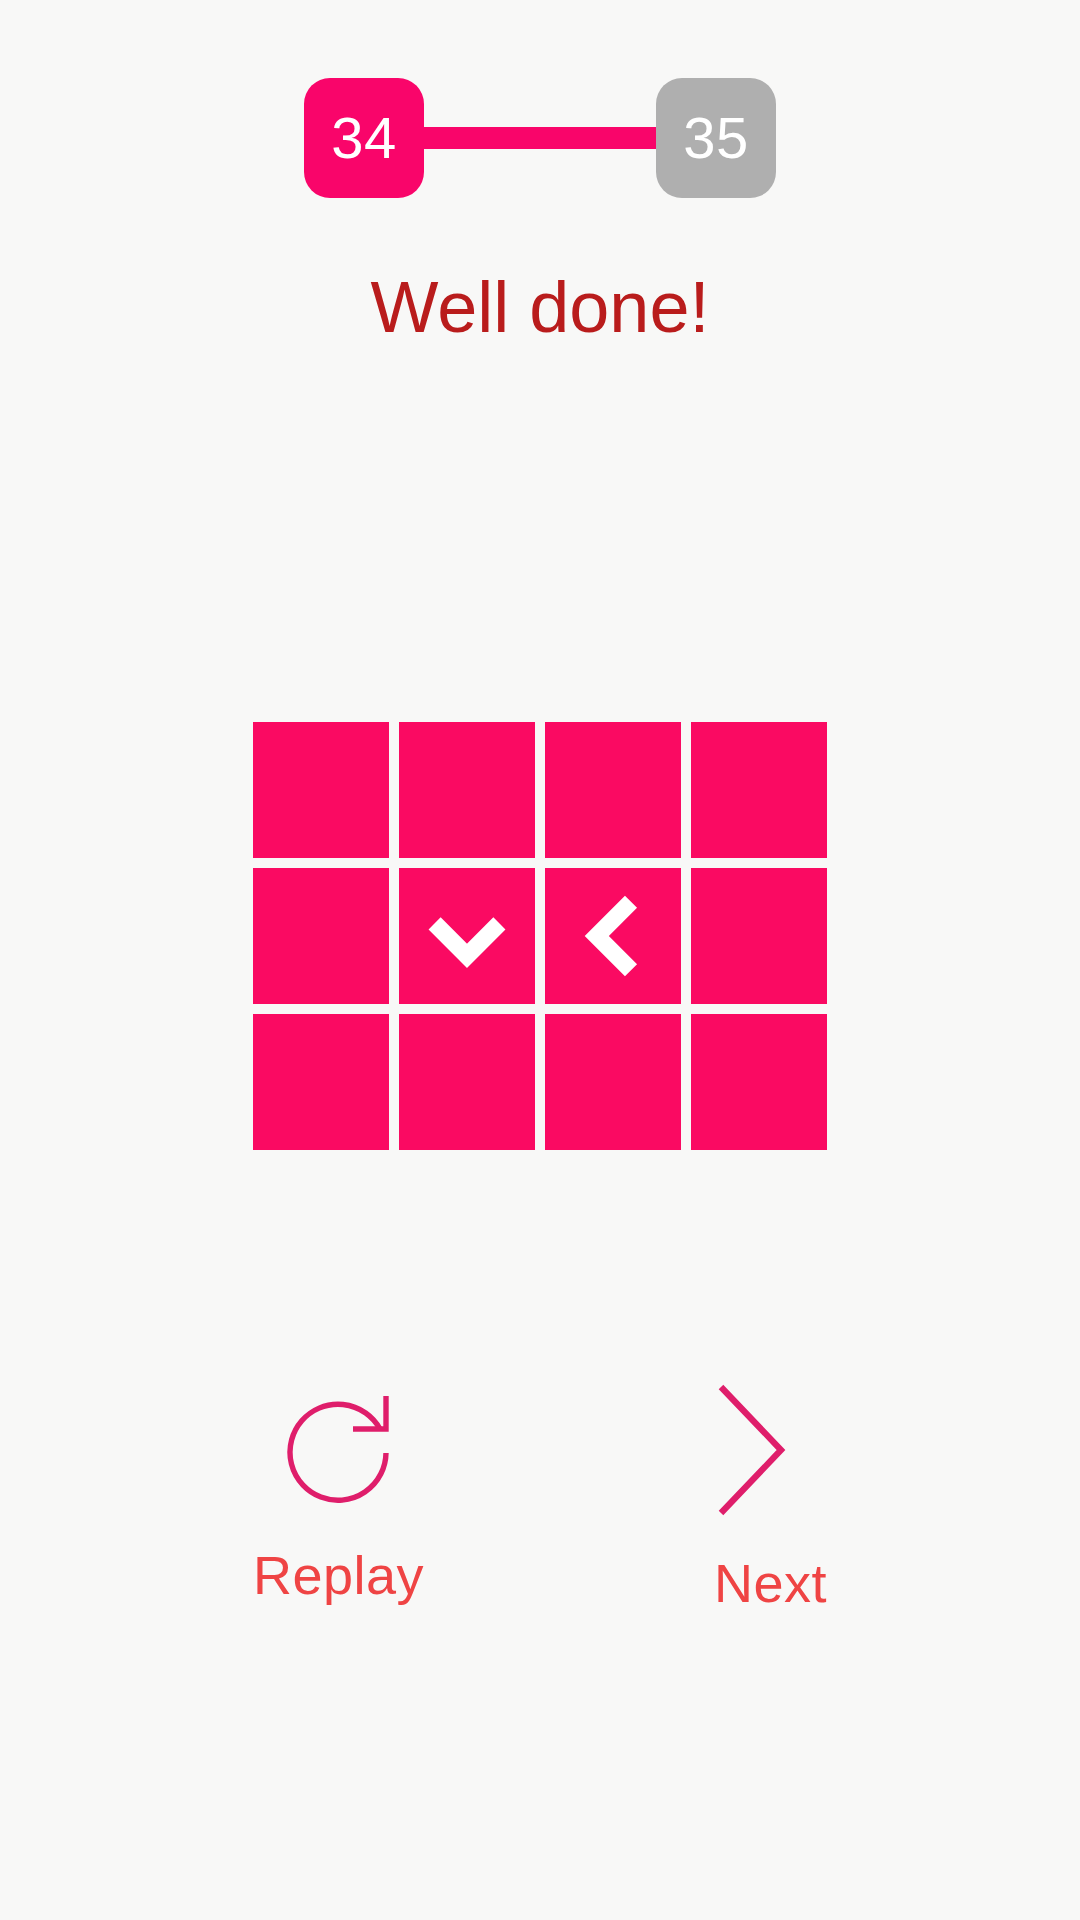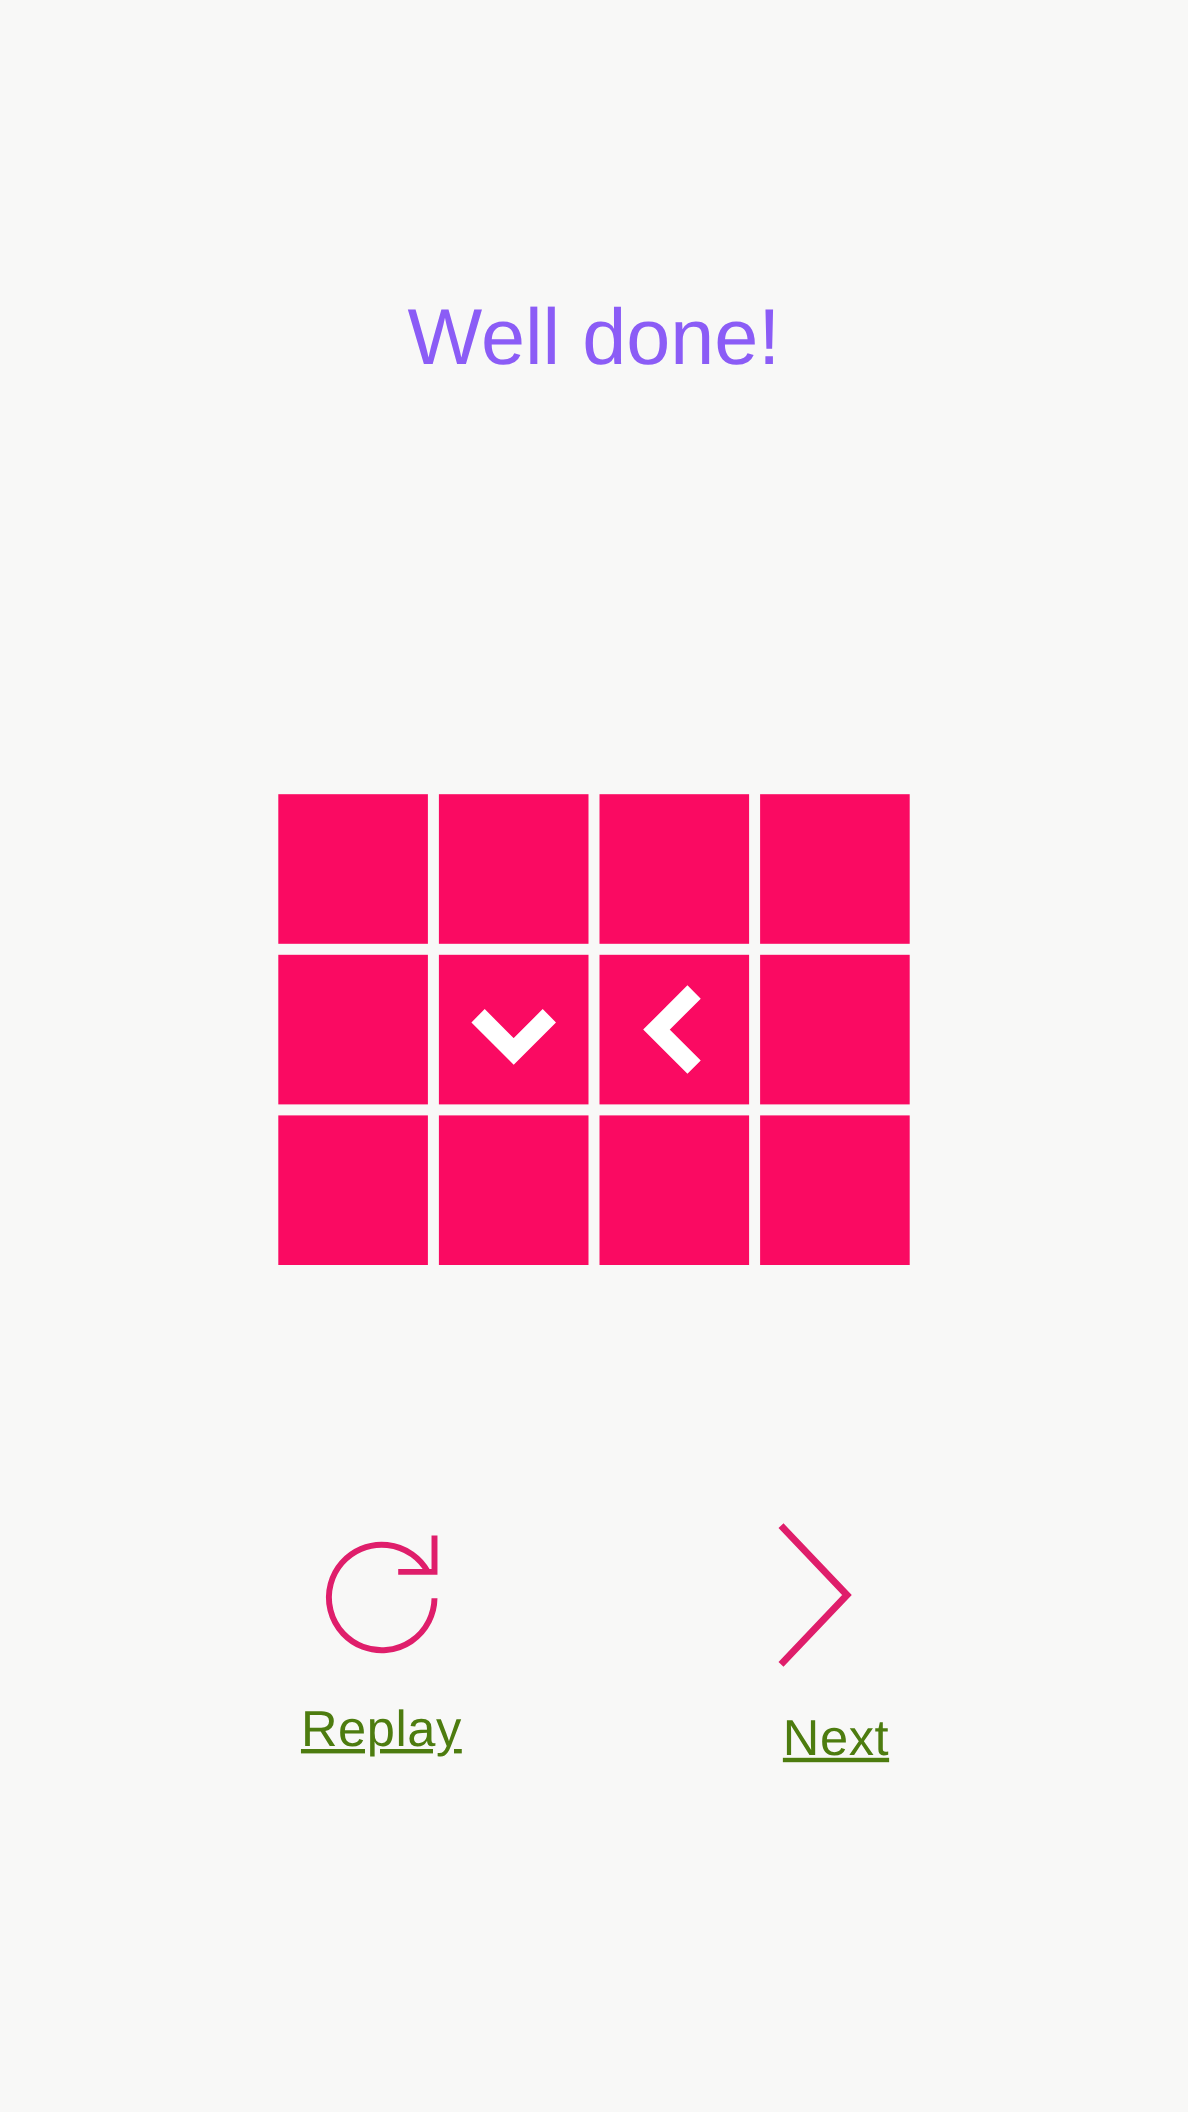--- a/index.html
+++ b/index.html
@@ -53,21 +53,21 @@
     margin:0 -4px;
   }
 
   
   .headline {
     position:absolute;
     left:0; right:0;
     top:266px;
     text-align:center;
     font-size:72px;
-    color:#8b5cf6;
+    color:#b91c1c;
     font-weight:400;
     letter-spacing:0px;
   }
 
   
   .grid-wrap {
     position:absolute;
     left:0; right:0;
     top:722px;
     display:flex;
@@ -105,33 +105,43 @@
   }
   .action-icon {
     height:160px;
     display:flex;
     align-items:center;
     justify-content:center;
   }
   .action-icon svg { display:block; }
   .action-label {
     margin-top:12px;
-    font-size:46px;
-    color:#4d7c0f;
+    font-size:54px;
+    color:#ef4444;
     letter-spacing:0.5px;
-    text-decoration:underline;
   }
   .action-replay .action-label { margin-top:14px; }
   .action-next .action-label { margin-top:22px;margin-left:40px; }
 </style>
 </head>
 <body>
 
 <div id="app">
 
+  <div class="step-header">
+    <div class="step-track">
+      <div class="step-badge current">
+        <span>34</span>
+      </div>
+      <div class="step-connector"></div>
+      <div class="step-badge upcoming">
+        <span>35</span>
+      </div>
+    </div>
+  </div>
 
   <div class="headline">Well done!</div>
 
   <div class="grid-wrap">
     <div class="grid" id="tile-grid">
         <div class="tile"></div>
         <div class="tile"></div>
         <div class="tile"></div>
         <div class="tile"></div>
         <div class="tile"></div>

